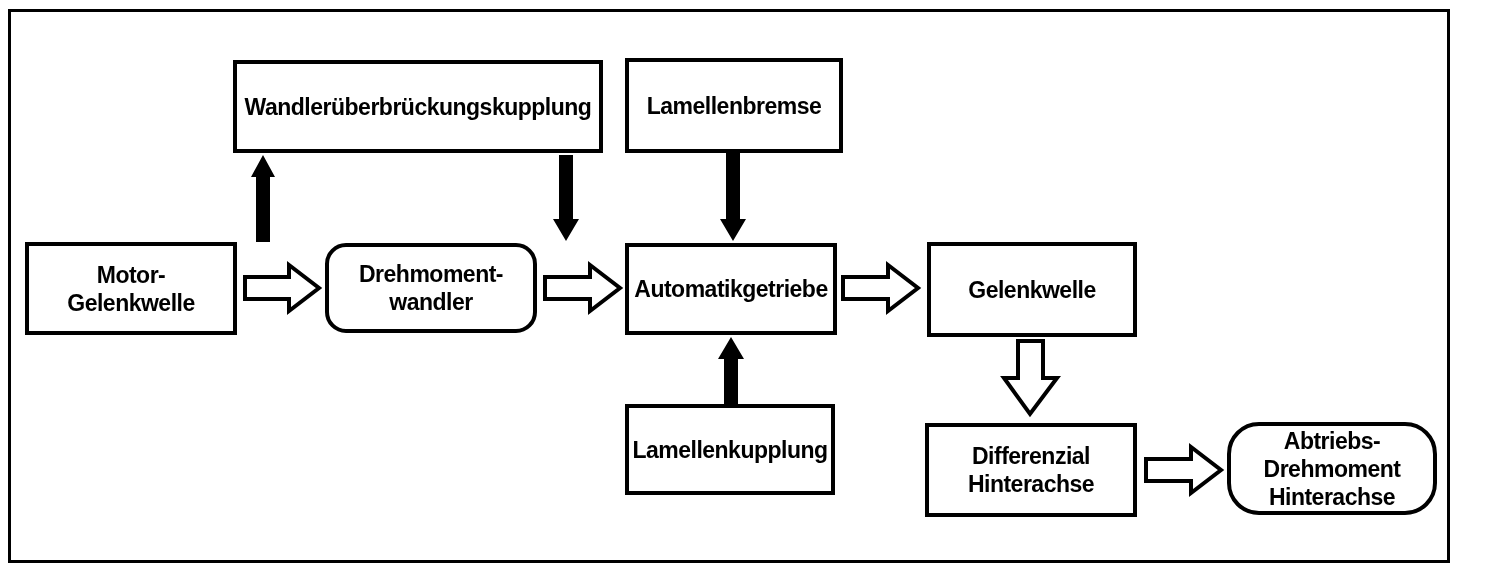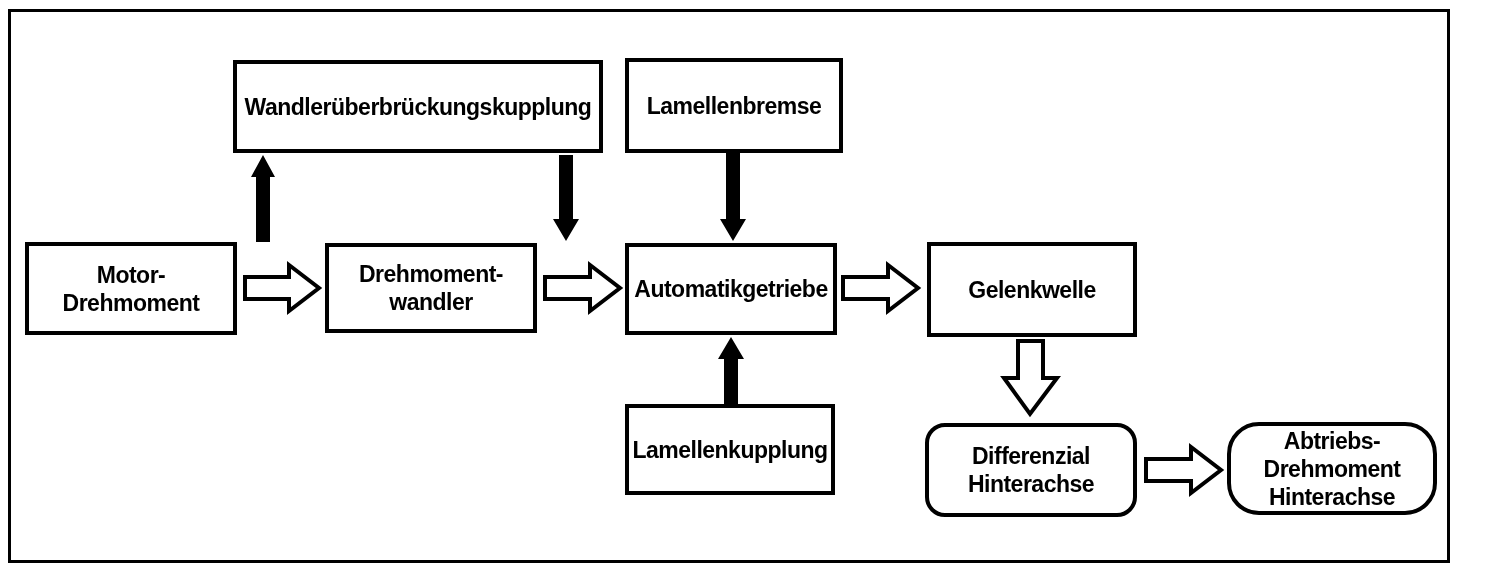--- a/index.html
+++ b/index.html
@@ -43,26 +43,26 @@
     font-weight: bold;
     font-size: 23px;
     line-height: 28px;
     letter-spacing: -0.5px;
     color: #000000;
     white-space: pre-line;
   }
   
   .n-motor        { left: 25px;   top: 242px; width: 212px; height: 93px; }
   .n-wuk          { left: 233px;  top: 60px;  width: 370px; height: 93px; }
-  .n-dmw          { left: 325px;  top: 243px; width: 212px; height: 90px; }
+  .n-dmw          { left: 325px;  top: 243px; width: 212px; height: 90px; border-radius: 21px; }
   .n-lbremse      { left: 625px;  top: 58px;  width: 218px; height: 95px; }
   .n-autom        { left: 625px;  top: 243px; width: 212px; height: 92px; }
   .n-lkupplung    { left: 625px;  top: 404px; width: 210px; height: 91px; }
   .n-gelenkwelle  { left: 927px;  top: 242px; width: 210px; height: 95px; }
-  .n-diff         { left: 925px;  top: 423px; width: 212px; height: 94px; border-radius: 20px; }
+  .n-diff         { left: 925px;  top: 423px; width: 212px; height: 94px; }
   .n-abtrieb      { left: 1227px; top: 422px; width: 210px; height: 93px; border-radius: 32px; }
 
   .hollow-arrow { fill: #ffffff; stroke: #000000; stroke-width: 4; stroke-linejoin: miter; }
   .solid-arrow  { fill: #000000; stroke: none; }
 </style>
 </head>
 <body>
 
 <div class="canvas">
   <div class="frame"></div>
@@ -82,21 +82,21 @@
     <polygon class="solid-arrow" points="731,337 744,359 738,359 738,422 724,422 724,359 718,359"></polygon>
 
     <polygon class="hollow-arrow" points="843,277 888,277 888,265 918,288 888,311 888,299 843,299"></polygon>
 
     <polygon class="hollow-arrow" points="1018,341 1043,341 1043,378 1057,378 1030,414 1004,378 1018,378"></polygon>
 
     <polygon class="hollow-arrow" points="1146,459 1191,459 1191,447 1221,470 1191,493 1191,481 1146,481"></polygon>
   </svg>
 
   <div class="node n-motor">Motor-
-Drehmoment</div>
+Gelenkwelle</div>
   <div class="node n-wuk">Wandlerüberbrückungskupplung</div>
   <div class="node n-dmw">Drehmoment-
 wandler</div>
   <div class="node n-lbremse">Lamellenbremse</div>
   <div class="node n-autom">Automatikgetriebe</div>
   <div class="node n-lkupplung">Lamellenkupplung</div>
   <div class="node n-gelenkwelle">Gelenkwelle</div>
   <div class="node n-diff">Differenzial
 Hinterachse</div>
   <div class="node n-abtrieb">Abtriebs-

